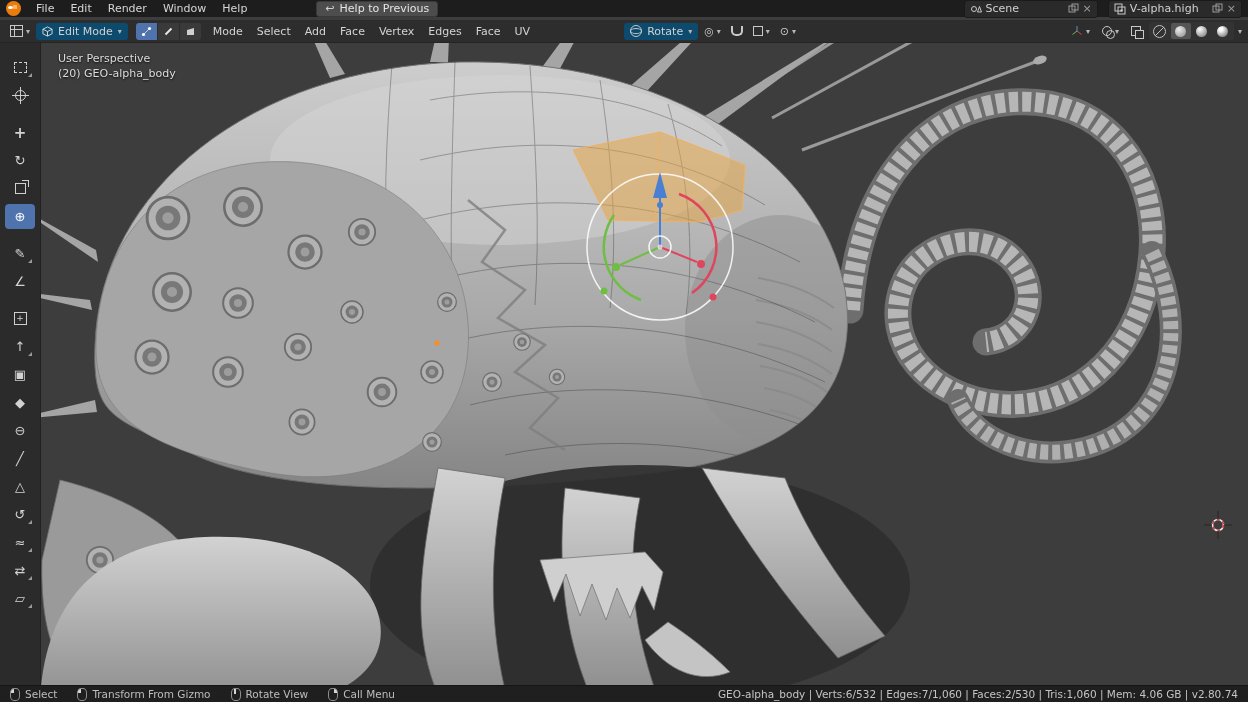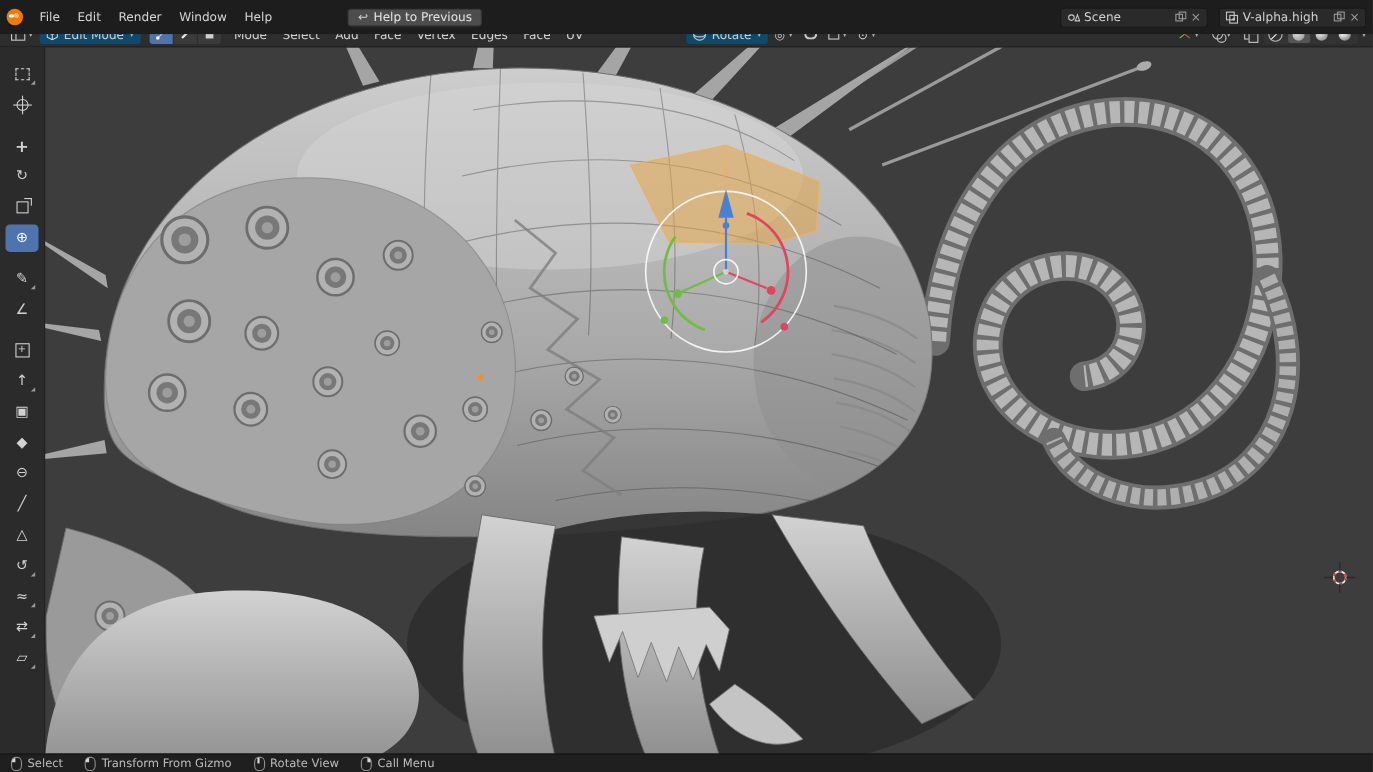--- a/index.html
+++ b/index.html
@@ -1,20 +1,20 @@
 <!DOCTYPE html>
 <html><head>
 <meta charset="utf-8">
 <style>
   html,body{margin:0;padding:0}
   body{width:1248px;height:702px;background:#3d3d3d;overflow:hidden;position:relative;
        font-family:"DejaVu Sans","Liberation Sans",sans-serif;font-size:11px;color:#d0d0d0;
        -webkit-font-smoothing:antialiased}
   
-  .topbar{position:absolute;top:0;left:0;right:0;height:31px;background:#1d1d1d;
+  .topbar{position:absolute;top:0;left:0;right:0;height:17px;background:#1d1d1d;
           display:flex;align-items:center;justify-content:space-between;padding:0 6px;z-index:6}
   .tb-left,.tb-right{display:flex;align-items:center;gap:2px}
   .logo{width:15px;height:15px;border-radius:50%;background:radial-gradient(circle at 60% 40%,#ffb25e 0 18%,#e87d0d 19% 100%);
         position:relative;margin-right:6px;display:inline-block}
   .logo::after{content:"";position:absolute;left:2px;top:5px;width:5px;height:3px;border-radius:50%;background:#fff}
   .menu{padding:0 7px;line-height:20px;color:#d6d6d6;cursor:default}
   .backbtn{display:inline-flex;align-items:center;gap:5px;background:#4d4d4d;border:1px solid #3a3a3a;
            border-radius:3px;height:16px;padding:0 8px;color:#e4e4e4;font-size:11px;margin-left:60px;
            font-family:inherit}
   .backicon{font-size:11px;color:#cfcfcf}
@@ -435,20 +435,24 @@
       <circle cx="1218" cy="525" r="5.5" fill="none" stroke="#d43b3b" stroke-width="1.6" stroke-dasharray="3 3"></circle>
       <g stroke="#2a2a2a" stroke-width="1.2">
         <path d="M 1218,511 L 1218,519"></path>
           <path d="M 1218,531 L 1218,539"></path>
         <path d="M 1204,525 L 1212,525"></path>
           <path d="M 1224,525 L 1232,525"></path>
       </g>
     </g>
   </svg>
 
+  <div class="vp-overlay">
+    <div>User Perspective</div>
+    <div>(20) GEO-alpha_body</div>
+  </div>
 </div>
 
 <div class="statusbar">
   <div class="hints">
     <span class="hint">
       <span class="mouse l"></span>
       <span>Select</span>
     </span>
     <span class="hint">
       <span class="mouse l"></span>
@@ -456,13 +460,14 @@
     </span>
     <span class="hint">
       <span class="mouse m"></span>
       <span>Rotate View</span>
     </span>
     <span class="hint">
       <span class="mouse r"></span>
       <span>Call Menu</span>
     </span>
   </div>
+  <div class="stats">GEO-alpha_body | Verts:6/532 | Edges:7/1,060 | Faces:2/530 | Tris:1,060 | Mem: 4.06 GB | v2.80.74</div>
 </div>
 
 </body></html>

